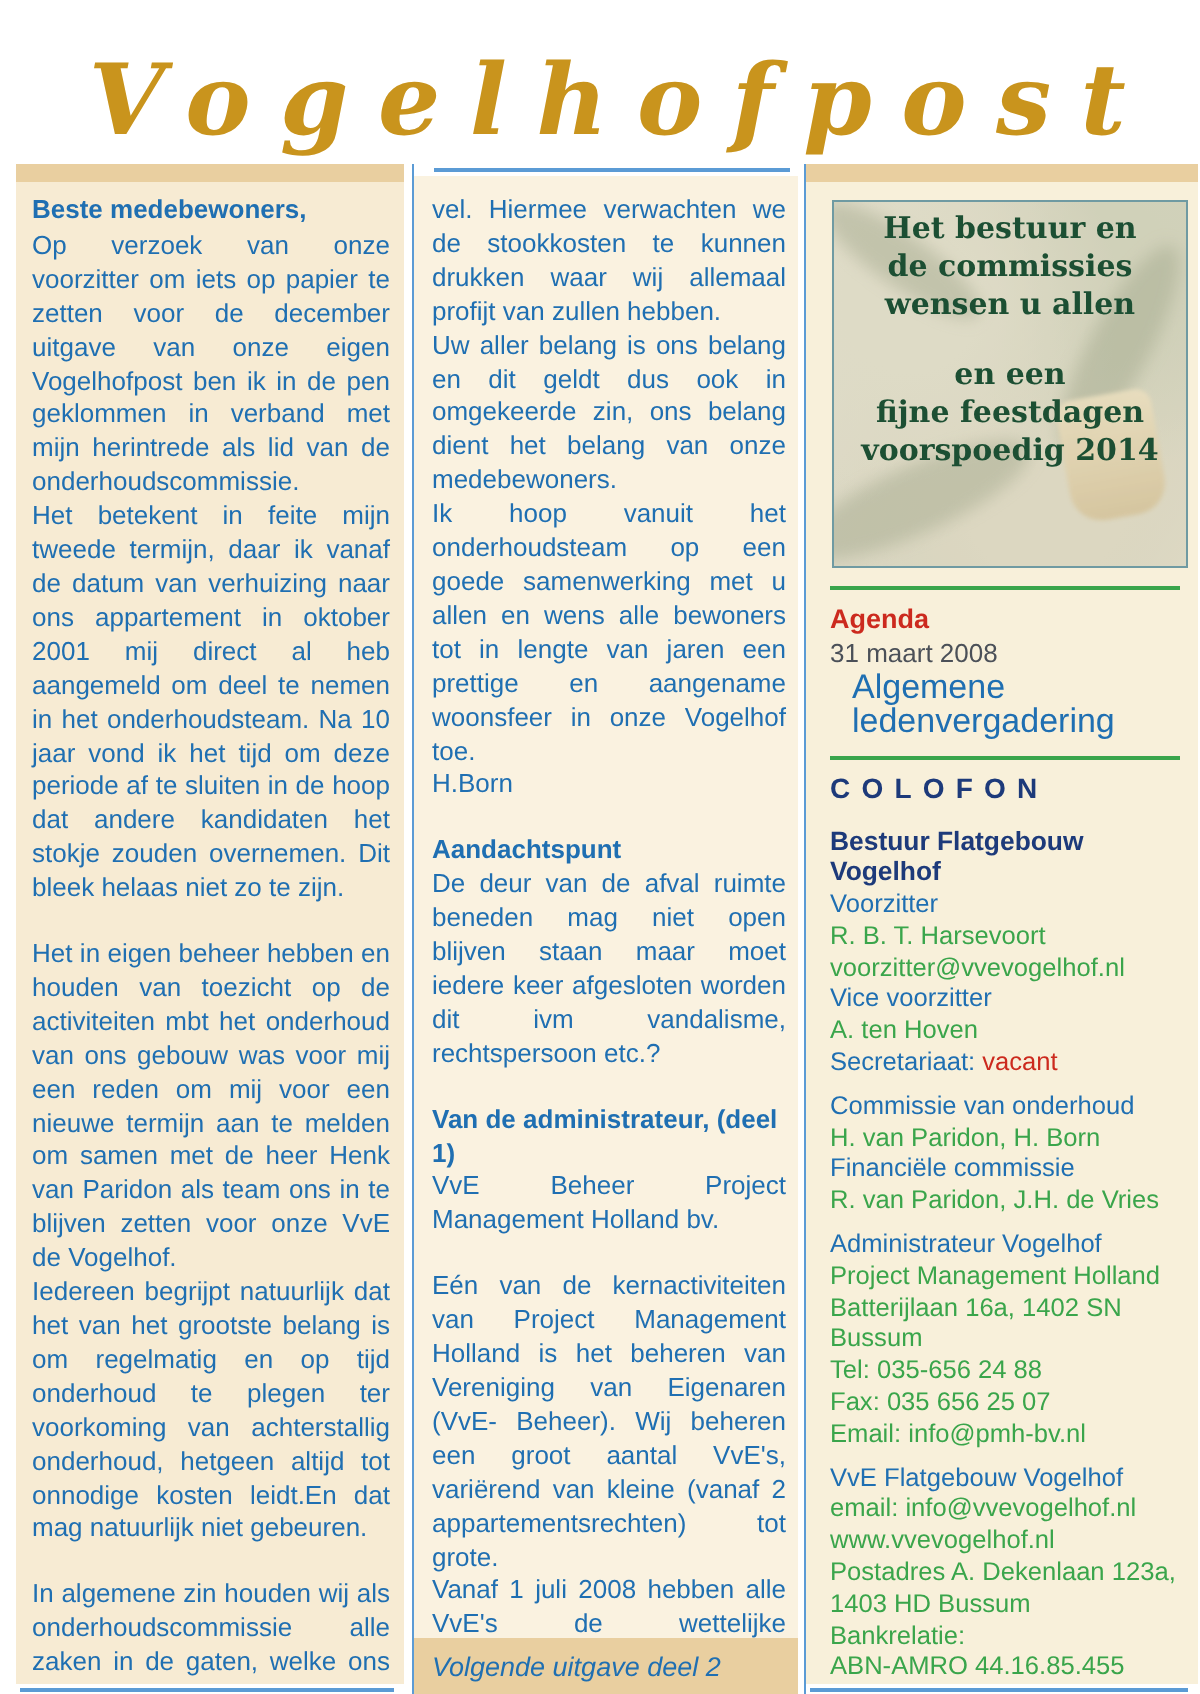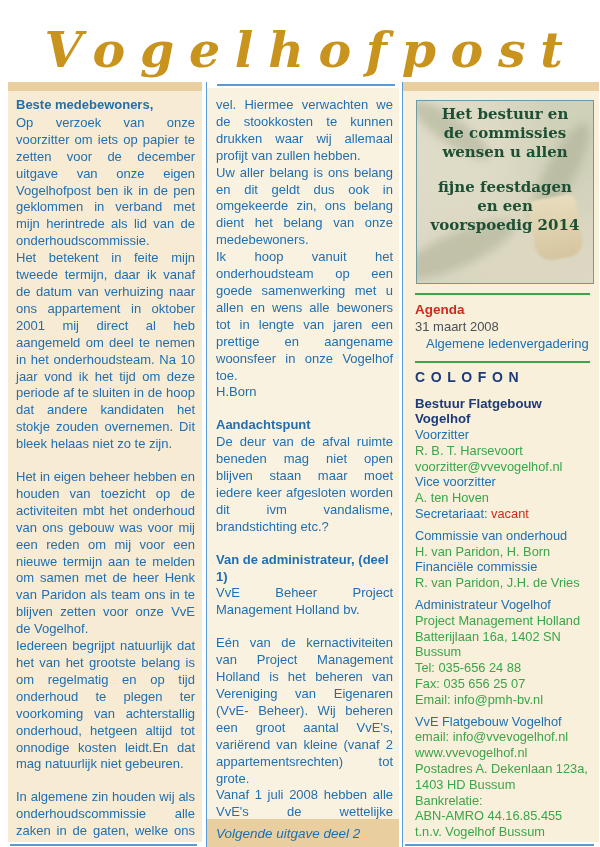--- a/index.html
+++ b/index.html
@@ -57,21 +57,21 @@
   .card-text{position:absolute;inset:0;z-index:2;display:flex;flex-direction:column;
              align-items:center;text-align:center;
              font-family:"DejaVu Serif",serif;font-weight:bold;
              color:var(--card_green,#1c4f33);font-size:15px;line-height:19px;padding-top:4px;}
   .card-gap{height:16px;}
 
   
   .rule-green{height:2px;background:var(--green,#3aa54b);margin:9px 3px 6px 0;}
   .agenda-title{color:var(--red,#cc2a1e);font-weight:bold;font-size:13.5px;line-height:17px;}
   .agenda-date{color:var(--dark,#4b5058);font-size:13px;line-height:17px;}
-  .agenda-event{color:var(--body_blue,#1f6fb2);font-size:13px;line-height:17px;padding-left:11px;}
+  .agenda-event{color:var(--body_blue,#1f6fb2);font-size:17px;line-height:17px;padding-left:11px;}
   .colofon-title{color:var(--navy,#1d3a7a);font-weight:bold;font-size:14px;
                  letter-spacing:.40em;margin:3px 0 11px;}
   .colofon-board{color:var(--navy,#1d3a7a);font-weight:bold;font-size:13.2px;margin:0 0 1px;}
   .colofon-entries{font-size:12.8px;line-height:15.8px;}
   .line{display:block;}
   .line.inline{display:inline;}
   .line.gap{margin-top:6px;}
   .c-blue{color:var(--body_blue,#1f6fb2);}
   .c-green{color:var(--green,#3aa54b);}
   .c-red{color:var(--red,#cc2a1e);}
@@ -102,21 +102,21 @@
   <section class="col col-mid">
     <div class="rule-top"></div>
     <div class="body-mid coltext">
       <div>
 
       <p class="para">vel. Hiermee verwachten we de stookkosten te kunnen drukken waar wij allemaal profijt van zullen hebben.</p>
           <p class="para">Uw aller belang is ons belang en dit geldt dus ook in omgekeerde zin, ons belang dient het belang van onze medebewoners.</p>
           <p class="para">Ik hoop vanuit het onderhoudsteam op een goede samenwerking met u allen en wens alle bewoners tot in lengte van jaren een prettige en aangename woonsfeer in onze Vogelhof toe.</p>
           <p class="para">H.Born</p>
           <p class="para s-bold gap">Aandachtspunt</p>
-          <p class="para">De deur van de afval ruimte beneden mag niet open blijven staan maar moet iedere keer afgesloten worden dit ivm vandalisme, brandstichting etc.?</p>
+          <p class="para">De deur van de afval ruimte beneden mag niet open blijven staan maar moet iedere keer afgesloten worden dit ivm vandalisme, rechtspersoon etc.?</p>
           <p class="para s-bold gap">Van de administrateur, (deel 1)</p>
           <p class="para">VvE Beheer Project Management Holland bv.</p>
           <p class="para gap">Eén van de kernactiviteiten van Project Management Holland is het beheren van Vereniging van Eigenaren (VvE- Beheer). Wij beheren een groot aantal VvE's, variërend van kleine (vanaf 2 appartementsrechten) tot grote.</p>
           <p class="para">Vanaf 1 juli 2008 hebben alle VvE's de wettelijke verplichting om zich in te schrijven in het handelsregister bij de Kamer van Koophandel. Een VvE is namelijk een rechtspersoon en de wetgever wil dat het handelsregister een zo compleet mogelijk overzicht biedt van ondernemingen en rechtspersonen in Nederland. Vanaf 1 januari 2010 wordt deze regelgeving ook actief gehandhaafd.</p>
         </div>
     </div>
     <div class="footbar">
       <span class="footnote">Volgende uitgave deel 2</span>
     </div>
   </section>
@@ -134,22 +134,22 @@
         <div class="card-text">
           <div>
 
           <div class="card-line">Het bestuur en</div>
               <div class="card-line">de commissies</div>
               <div class="card-line">wensen u allen</div>
             </div>
           <div class="card-gap"></div>
           <div>
 
-          <div class="card-line">fijne feestdagen</div>
-              <div class="card-line">en een</div>
+          <div class="card-line">en een</div>
+              <div class="card-line">fijne feestdagen</div>
               <div class="card-line">voorspoedig 2014</div>
             </div>
         </div>
       </div>
 
       <div class="rule-green"></div>
       <div class="agenda">
         <div class="agenda-title">Agenda</div>
         <div class="agenda-date">31 maart 2008</div>
         <div class="agenda-event">Algemene ledenvergadering</div>

